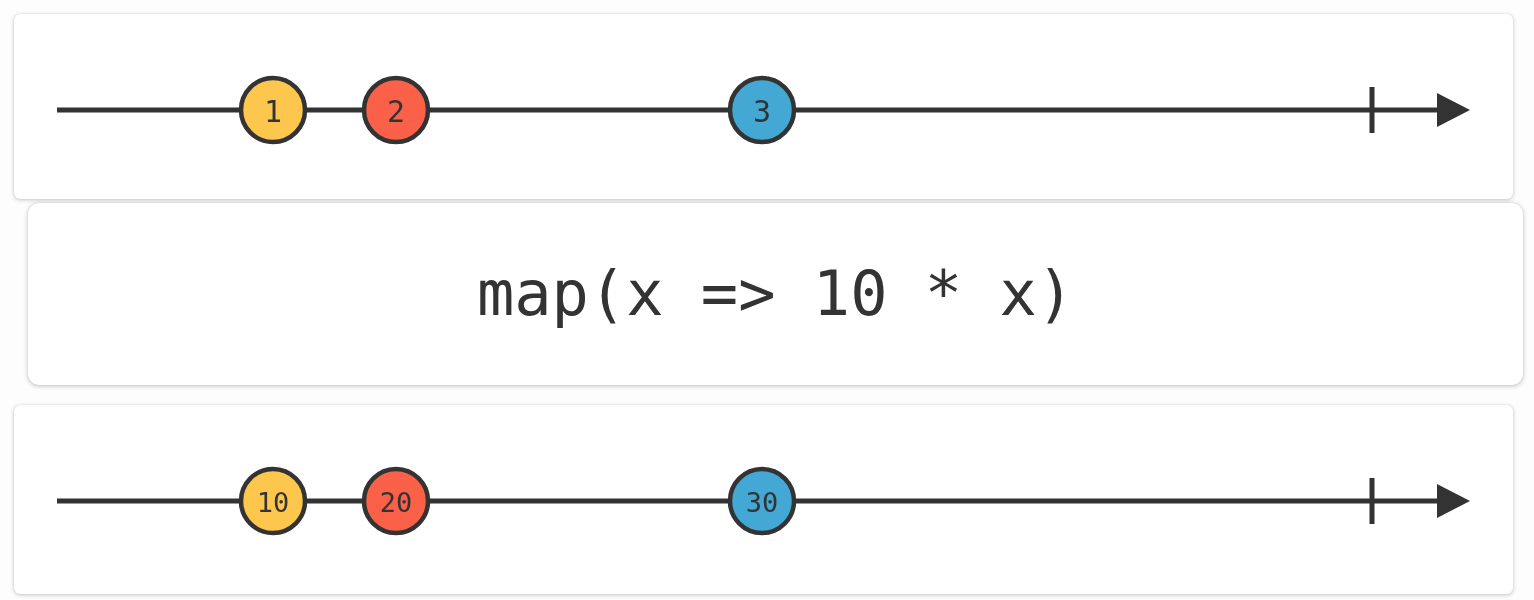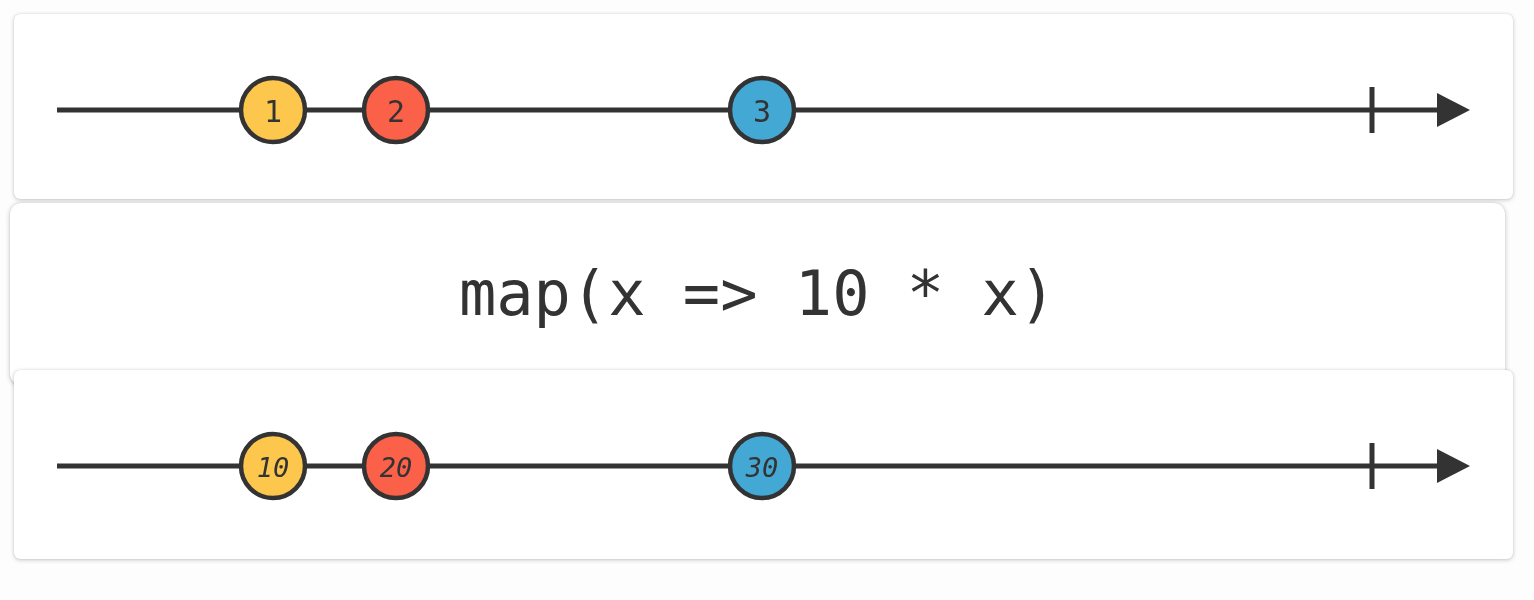--- a/index.html
+++ b/index.html
@@ -30,24 +30,24 @@
     background: #ffffff;
     box-sizing: border-box;
   }
   .panel-stream {
     left: 14px;
     width: 1499px;
     border-radius: 6px;
     box-shadow: 0 1px 4px rgba(0,0,0,0.22), 0 0 1px rgba(0,0,0,0.16);
   }
   #panel-source  { top: 14px;  height: 185px; }
-  #panel-result  { top: 370px; height: 189px; font-style: italic; }
+  #panel-result  { top: 405px; height: 189px; }
 
   #panel-operator {
-    left: 10px;
+    left: 28px;
     top: 203px;
     width: 1495px;
     height: 182px;
     border-radius: 11px;
     box-shadow: 0 1px 5px rgba(0,0,0,0.24), 0 0 1px rgba(0,0,0,0.18);
     display: flex;
     align-items: center;
     justify-content: center;
   }
 

